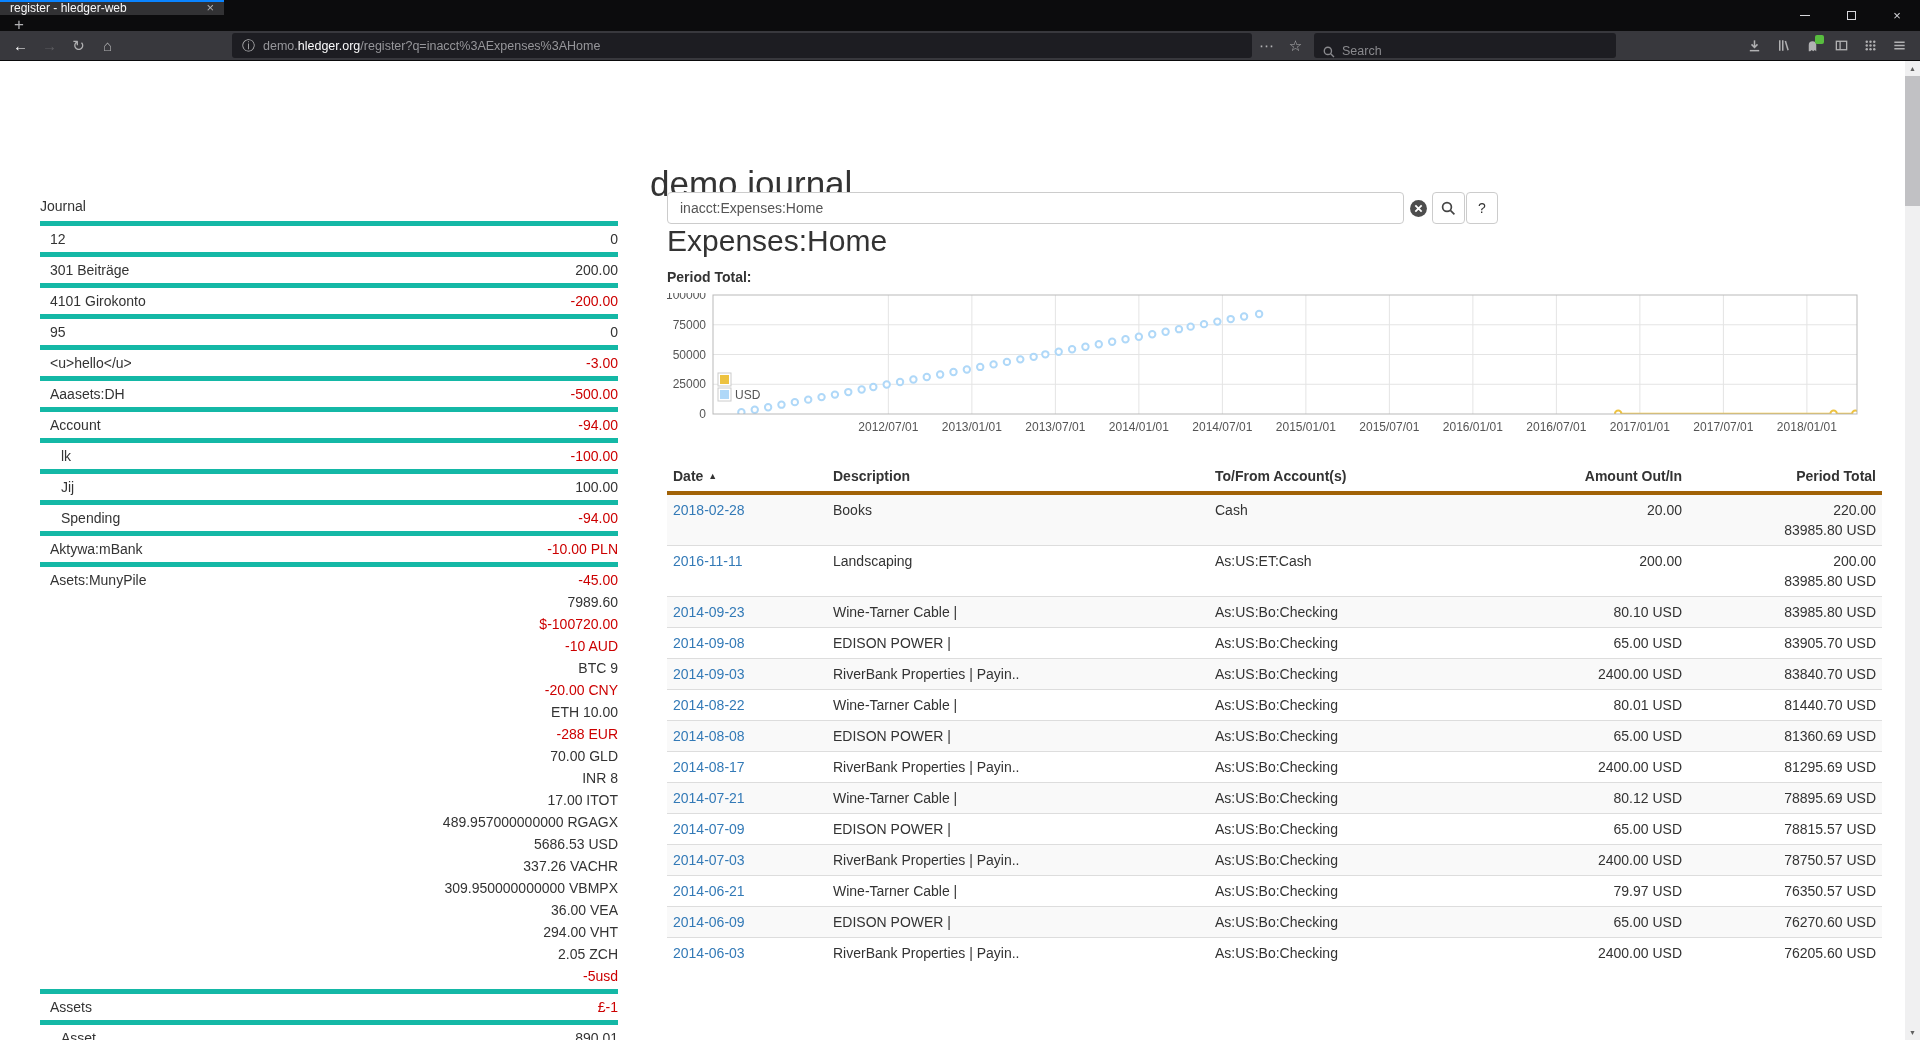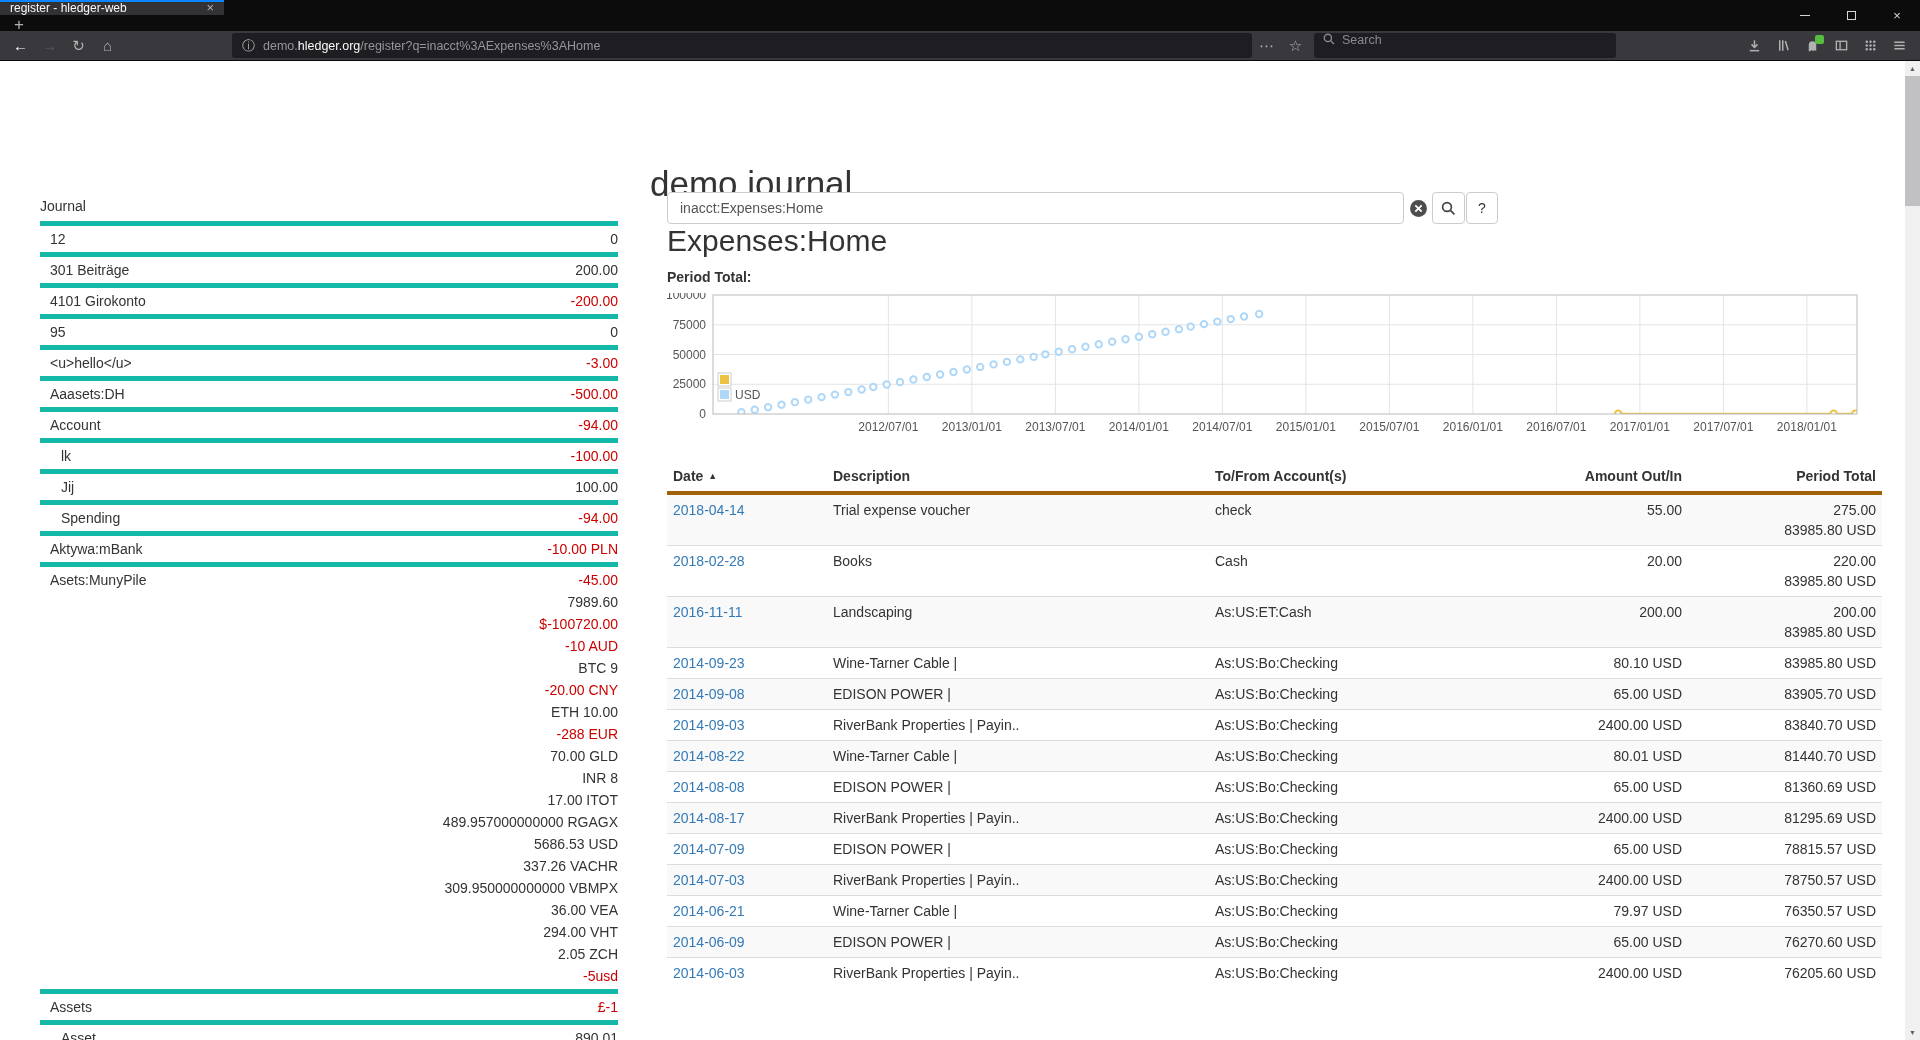--- a/index.html
+++ b/index.html
@@ -19,21 +19,21 @@
   .glyph-max { width:9px; height:9px; border:1.2px solid #d7d7db; display:block; }
 
   .navbar { height:30px; background:#38383d; display:flex; align-items:center; padding:0 6px; border-bottom:1px solid #0a0a0b; }
   .nav-btn { width:29px; height:26px; display:flex; align-items:center; justify-content:center; font-size:15px; color:#b1b1b3; }
   .nav-btn.back { color:#f9f9fa; }
   .nav-btn.fwd { color:#5c5c61; }
   .urlbar { width:1020px; height:25px; margin-left:110px; background:#1d1d22; border-radius:3px; display:flex; align-items:center; padding:0 10px; gap:8px; font-size:12.5px; }
   .url-info { color:#b1b1b3; font-size:13px; }
   .url-text { color:#96969a; white-space:nowrap; overflow:hidden; }
   .url-domain { color:#f9f9fa; }
-  .searchbar { width:302px; height:25px; margin-left:4px; background:#1d1d22; border-radius:3px; display:flex; align-items:flex-start; padding:0 9px; gap:7px; color:#8a8a8e; font-size:12.5px; }
+  .searchbar { width:302px; height:25px; margin-left:4px; background:#1d1d22; border-radius:3px; display:flex; align-items:flex-end; padding:0 9px; gap:7px; color:#8a8a8e; font-size:12.5px; }
   .toolbar-icons { margin-left:auto; display:flex; align-items:center; }
   .tool-btn { width:29px; height:26px; display:flex; align-items:center; justify-content:center; color:#b1b1b3; font-size:14px; position:relative; }
   .ext-badge { position:absolute; top:2px; right:3px; width:9px; height:9px; border-radius:2px; background:#58bd3f; }
 
   
   .content { position:absolute; top:61px; left:0; right:0; bottom:0; background:#fff; }
   .page-title { position:absolute; left:650px; top:103px; font-size:35px; font-weight:400; color:#333; }
 
   .sidebar { position:absolute; left:40px; top:134px; width:578px; font-size:14px; color:#333; }
   .sidebar-heading { line-height:22px; padding-bottom:4px; }
@@ -400,30 +400,20 @@
         <tr>
           <th><span>Date</span><span class="sort-caret">▲</span></th>
           <th>Description</th>
           <th>To/From Account(s)</th>
           <th class="num">Amount Out/In</th>
           <th class="num">Period Total</th>
         </tr>
       </thead>
       <tbody id="register-body">
           <tr>
-            <td><a href="#">2018-04-14</a></td>
-            <td>Trial expense voucher</td>
-            <td>check</td>
-            <td class="num">55.00</td>
-            <td class="num">
-              <div>275.00</div>
-              <div>83985.80 USD</div>
-            </td>
-          </tr>
-          <tr>
             <td><a href="#">2018-02-28</a></td>
             <td>Books</td>
             <td>Cash</td>
             <td class="num">20.00</td>
             <td class="num">
               <div>220.00</div>
               <div>83985.80 USD</div>
             </td>
           </tr>
           <tr>
@@ -484,20 +474,29 @@
           <tr>
             <td><a href="#">2014-08-17</a></td>
             <td>RiverBank Properties | Payin..</td>
             <td>As:US:Bo:Checking</td>
             <td class="num">2400.00 USD</td>
             <td class="num">
               <div>81295.69 USD</div>
             </td>
           </tr>
           <tr>
+            <td><a href="#">2014-07-21</a></td>
+            <td>Wine-Tarner Cable |</td>
+            <td>As:US:Bo:Checking</td>
+            <td class="num">80.12 USD</td>
+            <td class="num">
+              <div>78895.69 USD</div>
+            </td>
+          </tr>
+          <tr>
             <td><a href="#">2014-07-09</a></td>
             <td>EDISON POWER |</td>
             <td>As:US:Bo:Checking</td>
             <td class="num">65.00 USD</td>
             <td class="num">
               <div>78815.57 USD</div>
             </td>
           </tr>
           <tr>
             <td><a href="#">2014-07-03</a></td>

